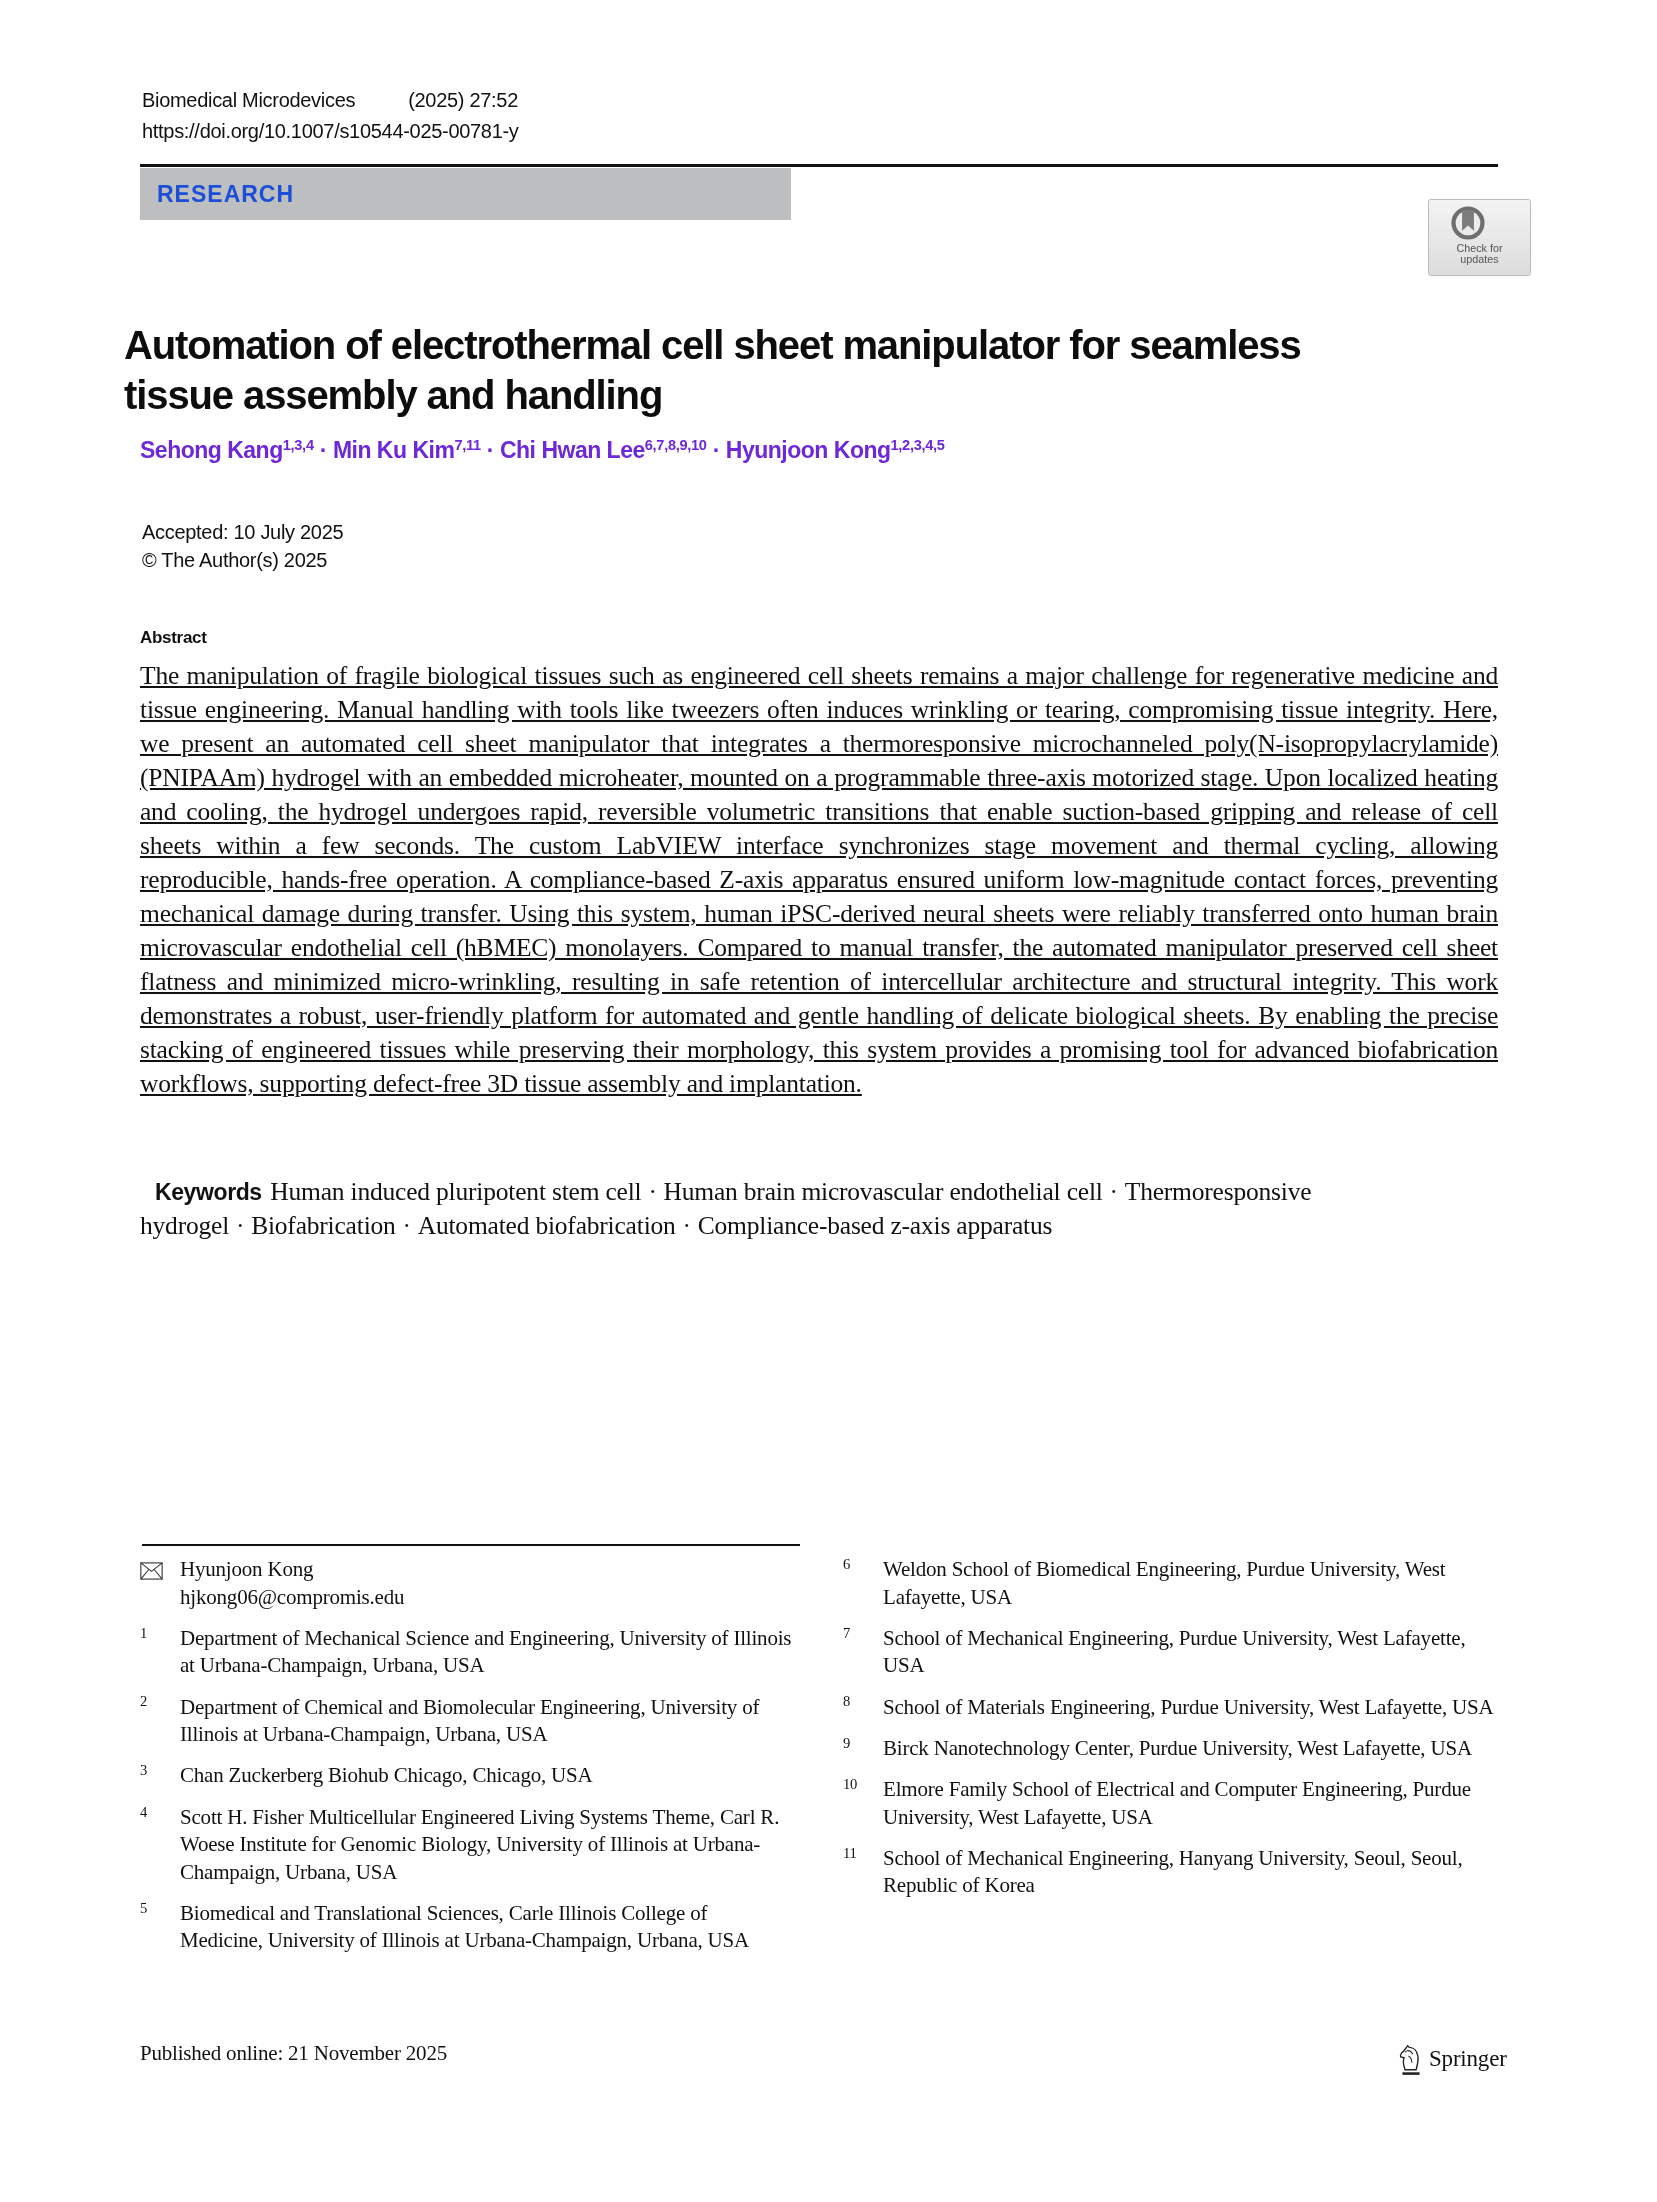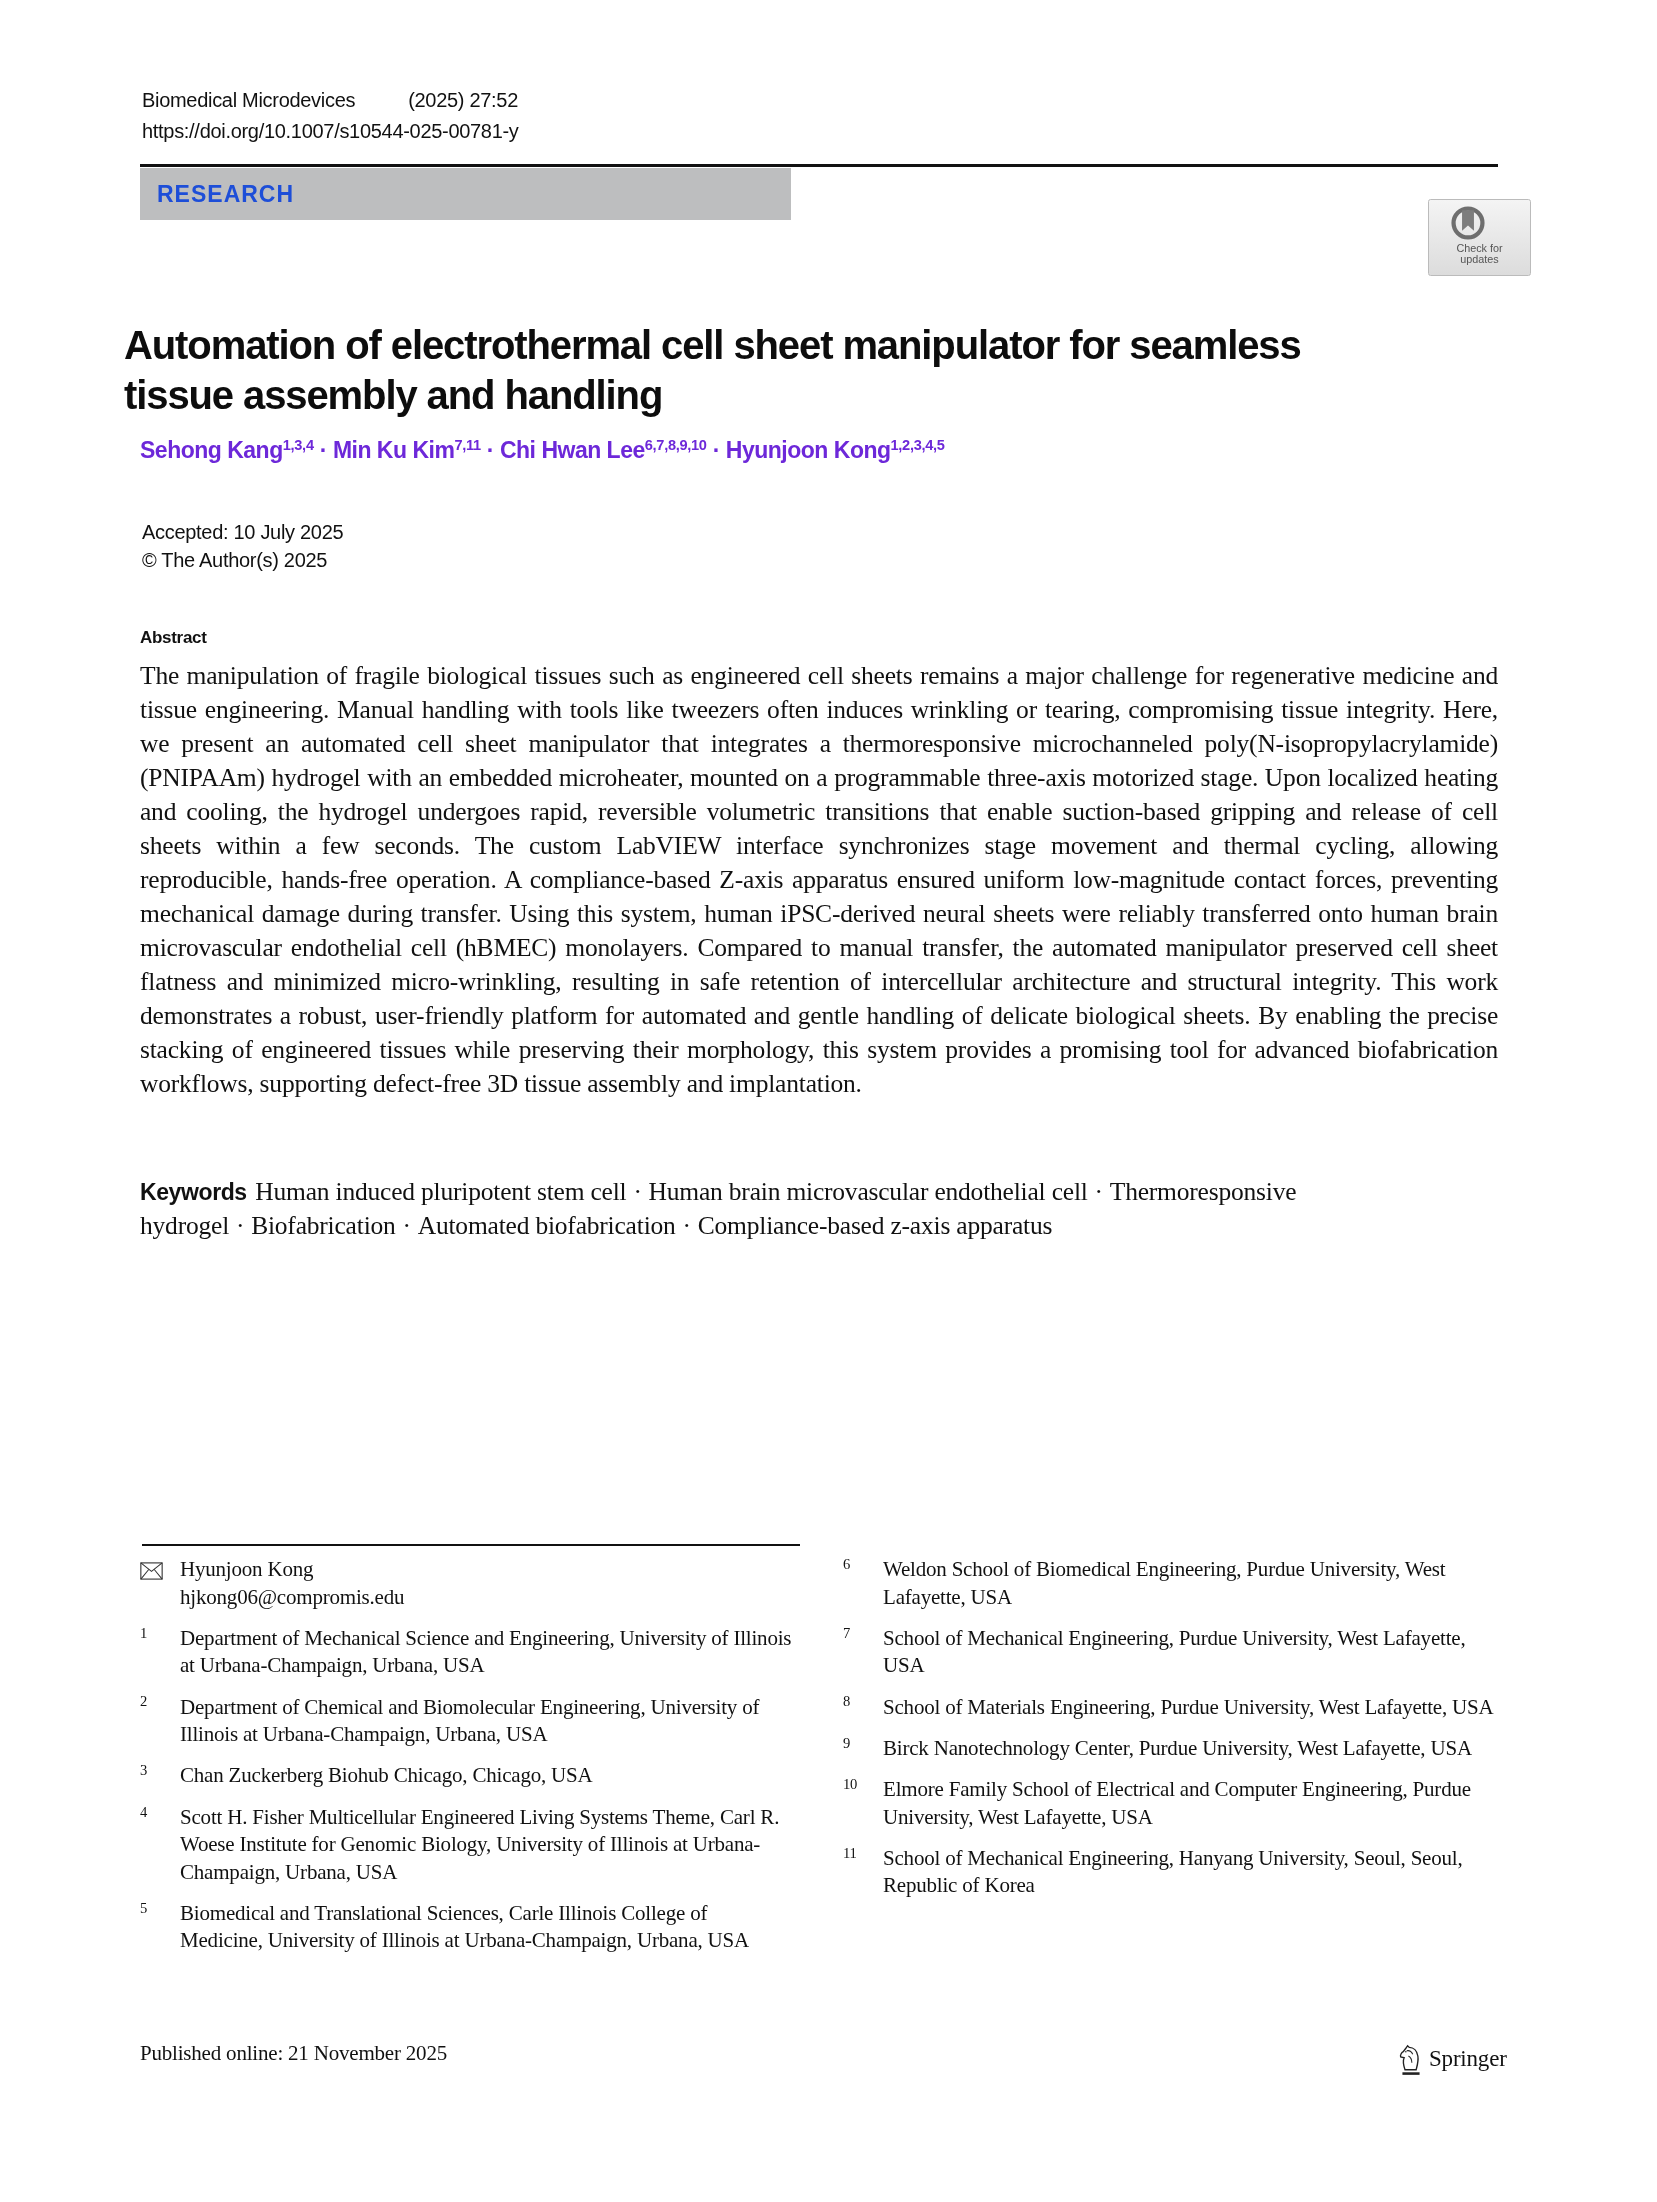--- a/index.html
+++ b/index.html
@@ -25,24 +25,24 @@
   
   #title { left: 124px; top: 287px; width: 1291px; font-size: 40px; font-weight: bold; line-height: 50px; letter-spacing: -1.1px; color: #0d0d0d; margin-top: 33px; }
   #authors { left: 140px; top: 437px; font-size: 23px; font-weight: bold; letter-spacing: -0.5px; color: #6d28d9; }
   #authors sup { font-size: 14.6px; font-weight: bold; vertical-align: 7.7px; letter-spacing: -0.3px; }
   #authors .sep { margin: 0 6px; }
 
   #accepted { left: 142px; top: 521px; font-size: 20px; letter-spacing: -0.3px; }
   #copyright { left: 142px; top: 549px; font-size: 20px; letter-spacing: -0.3px; }
 
   #abstract-heading { left: 140px; top: 628px; font-size: 17px; font-weight: bold; letter-spacing: -0.3px; }
-  #abstract-body { left: 140px; top: 659px; width: 1358px; font-size: 25.5px; line-height: 34px; text-align: justify; letter-spacing: -0.2px; hyphens: manual; }
+  #abstract-body { left: 140px; top: 659px; width: 1358px; font-size: 25.5px; line-height: 34px; text-align: justify; letter-spacing: -0.2px; hyphens: manual; text-decoration: underline; }
 
   #keywords { left: 140px; top: 1175px; width: 1358px; font-size: 25.5px; line-height: 34px; letter-spacing: -0.2px; }
-  #keywords .kw-label { font-family: "Liberation Sans", "DejaVu Sans", sans-serif; font-weight: bold; font-size: 23px; letter-spacing: -0.4px; margin-right: 8.6px; }
+  #keywords .kw-label { font-family: "Liberation Sans", "DejaVu Sans", sans-serif; font-weight: bold; font-size: 23px; letter-spacing: -0.4px; margin-right: 8.6px; margin-left: 15px; }
   #keywords .dot { margin: 0 6.9px; }
 
   
   #foot-rule { left: 142px; top: 1544px; width: 658px; height: 1.7px; background: #111; }
   .fn-col { position: absolute; font-size: 21px; line-height: 27.5px; letter-spacing: -0.2px; }
   #fn-left { left: 140px; top: 1556px; width: 654px; }
   #fn-right { left: 843px; top: 1556px; width: 654px; }
   .fn-item { position: relative; padding-left: 40px; margin-bottom: 13.8px; }
   .fn-num { position: absolute; left: 0; top: -5.2px; font-size: 14.6px; }
   .fn-mail { position: absolute; left: 0; top: 4.3px; }

